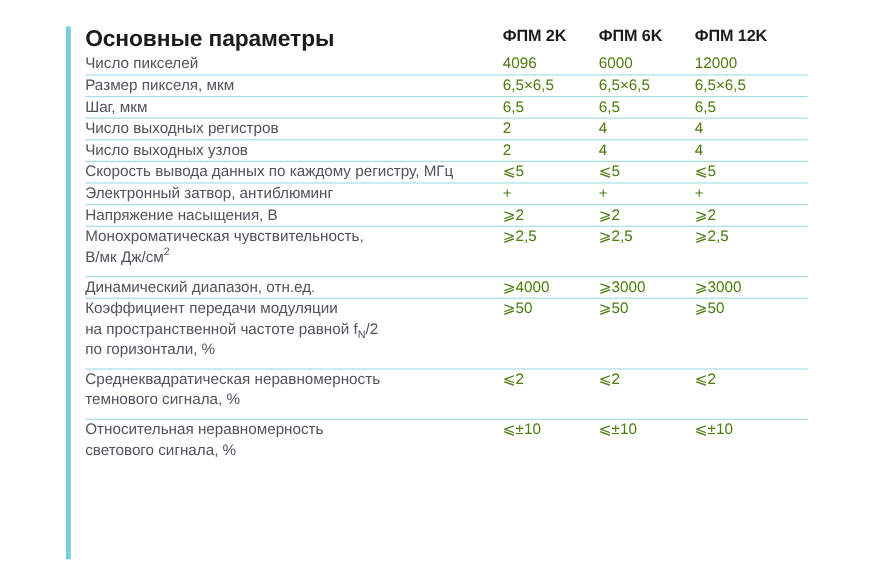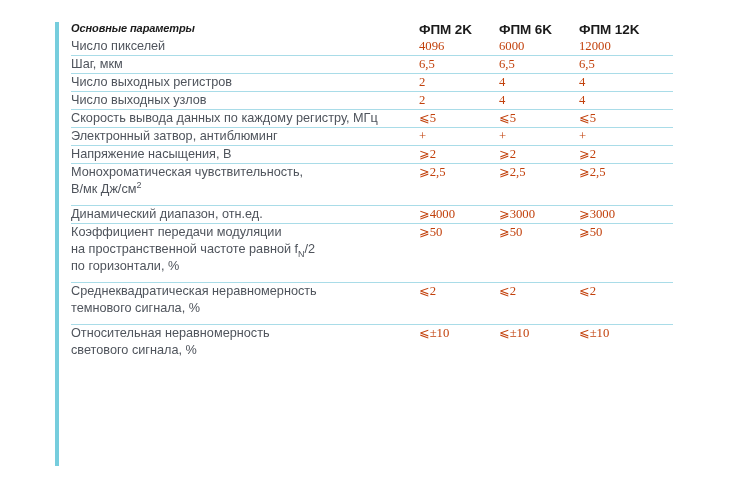--- a/index.html
+++ b/index.html
@@ -60,22 +60,21 @@
   thead th {
     font-size: 13.5px;
     font-weight: bold;
     color: #1b1b1b;
     letter-spacing: -0.1px;
     padding-bottom: 24px;
     line-height: 1.2;
     white-space: nowrap;
   }
   thead th.param-head {
-    font-size: 11px;
-    font-style: italic;
+    font-size: 19px;
   }
 
   
   tbody tr > * {
     border-top: 1px solid #a9dce8;
   }
   tbody tr.first-row > * {
     border-top: none;
     margin-top: 40px;
   }
@@ -85,23 +84,22 @@
     line-height: 17px;
     color: #4f545c;
     padding-top: 5px;
     padding-bottom: 5px;
   }
 
   tbody td.param {
     padding-right: 8px;
   }
   tbody td.value {
-    color: #c2410c;
+    color: #4d7c0f;
     white-space: nowrap;
-    font-family: Liberation Serif, serif;
   }
 
   
   tbody tr.tall td {
     padding-bottom: 7px;
   }
 
   .sub {
     font-size: 9px;
     vertical-align: sub;
@@ -140,20 +138,26 @@
 
     <tbody>
 
       <tr class="first-row">
         <td class="param">Число пикселей</td>
         <td class="value">4096</td>
         <td class="value">6000</td>
         <td class="value">12000</td>
       </tr>
 
+      <tr>
+        <td class="param">Размер пикселя, мкм</td>
+        <td class="value">6,5×6,5</td>
+        <td class="value">6,5×6,5</td>
+        <td class="value">6,5×6,5</td>
+      </tr>
 
       <tr>
         <td class="param">Шаг, мкм</td>
         <td class="value">6,5</td>
         <td class="value">6,5</td>
         <td class="value">6,5</td>
       </tr>
 
 
       <tr>

